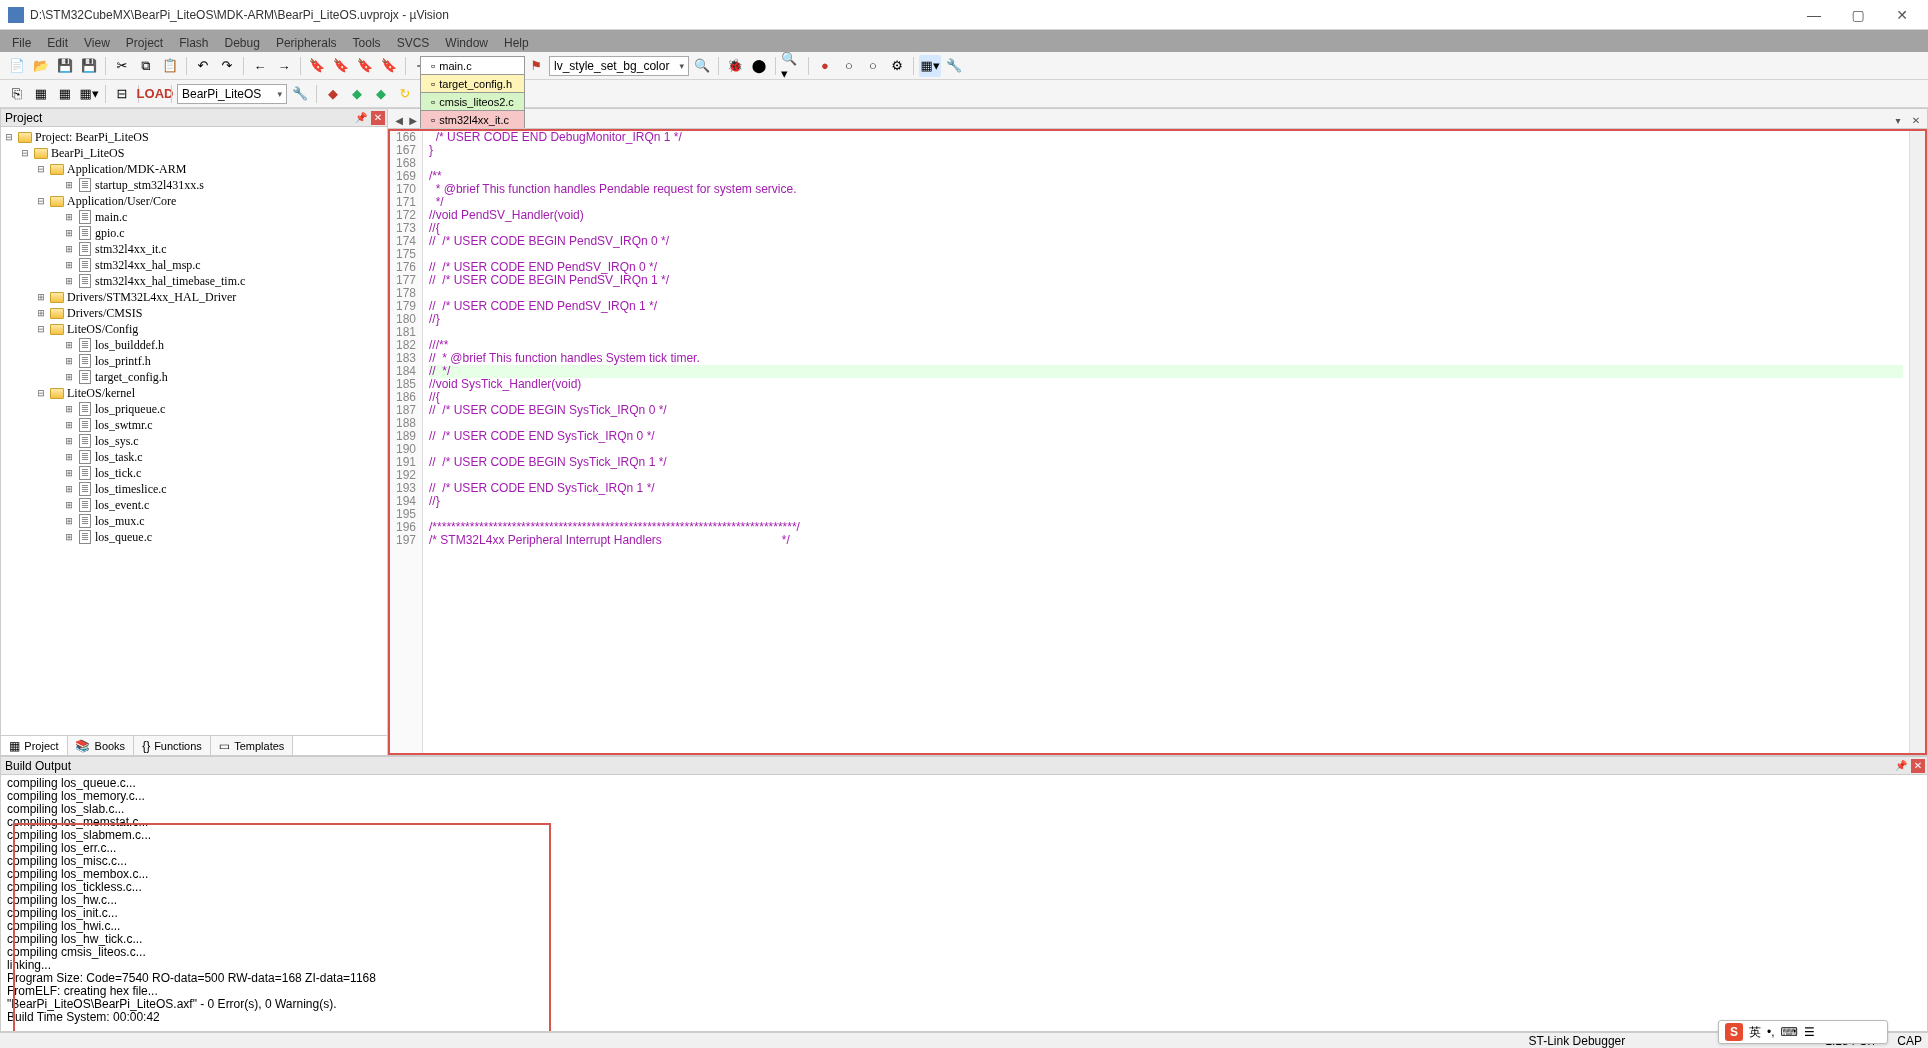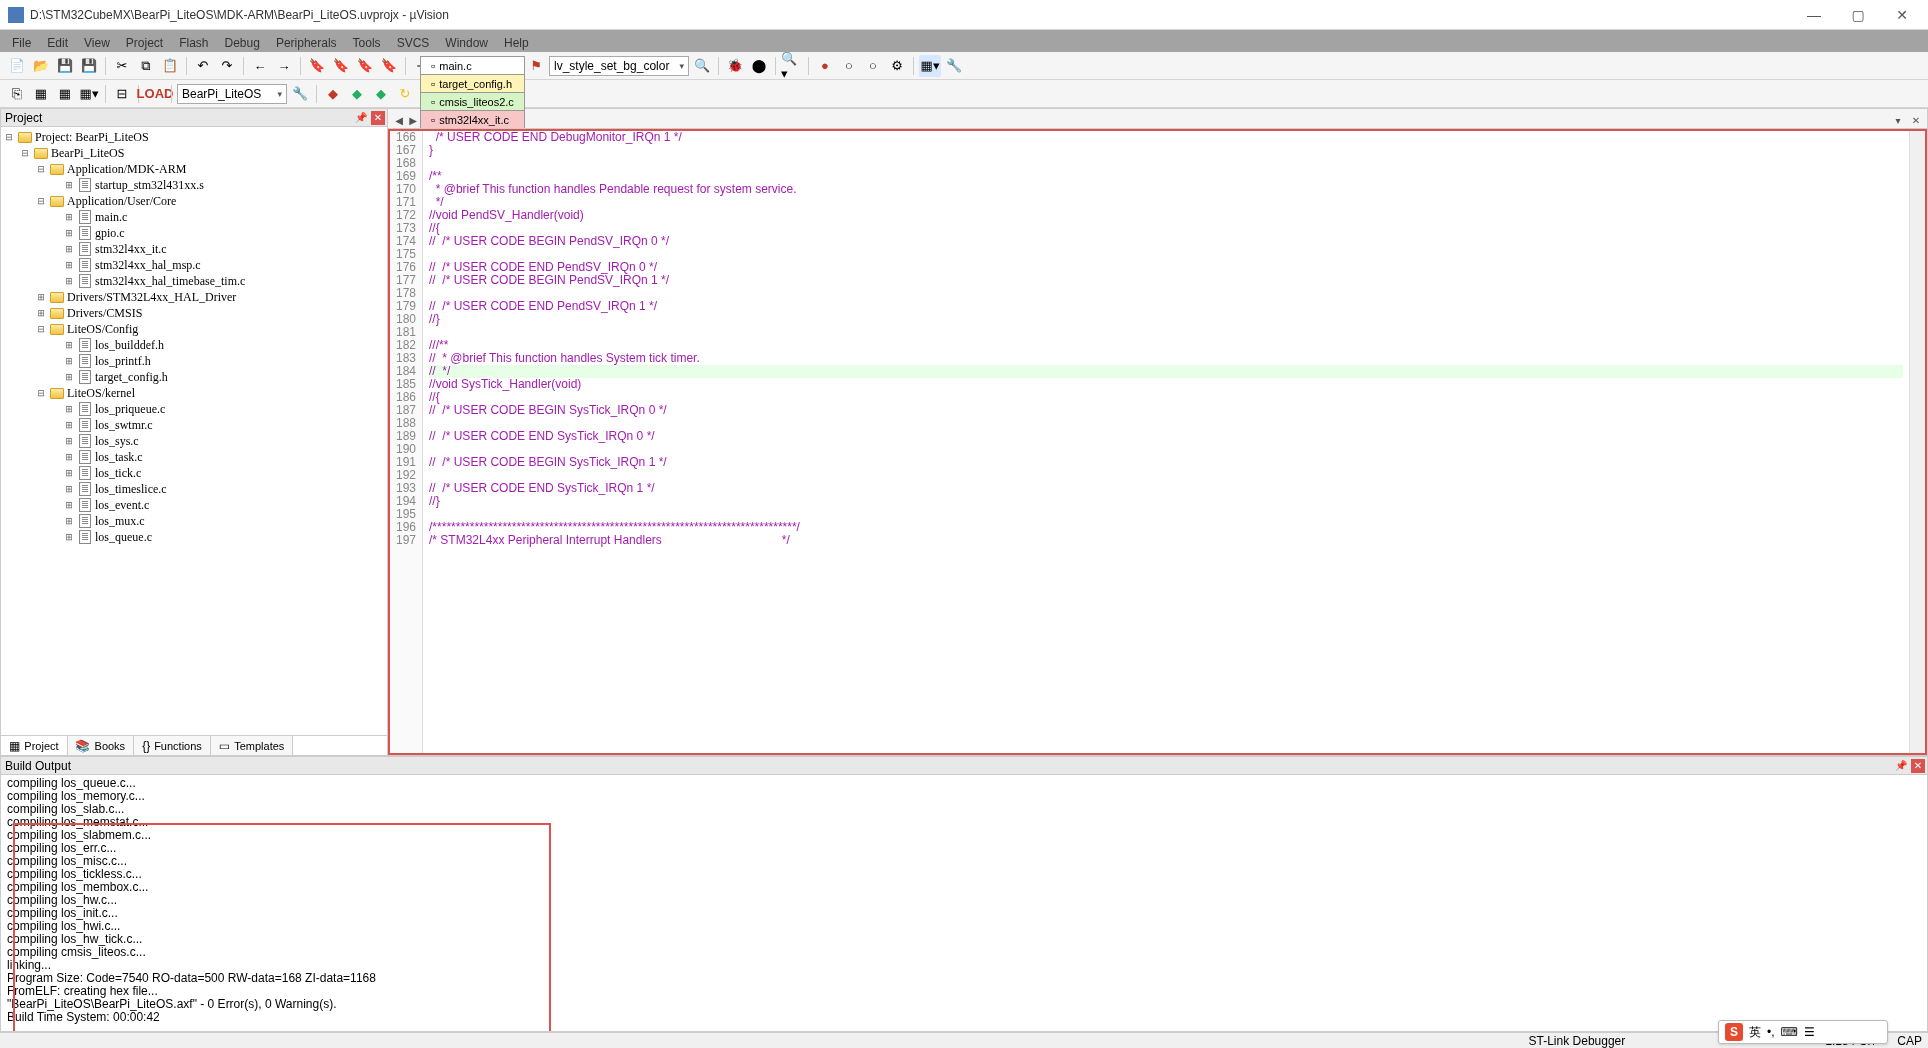--- a/index.html
+++ b/index.html
@@ -454,22 +454,22 @@
   </div>
   <div class="output-text" id="outtext">
     <div class="output-highlight"></div>
   <div>compiling los_queue.c...</div>
       <div>compiling los_memory.c...</div>
       <div>compiling los_slab.c...</div>
       <div>compiling los_memstat.c...</div>
       <div>compiling los_slabmem.c...</div>
       <div>compiling los_err.c...</div>
       <div>compiling los_misc.c...</div>
+      <div>compiling los_membox.c...</div>
       <div>compiling los_tickless.c...</div>
-      <div>compiling los_membox.c...</div>
       <div>compiling los_hw.c...</div>
       <div>compiling los_init.c...</div>
       <div>compiling los_hwi.c...</div>
       <div>compiling los_hw_tick.c...</div>
       <div>compiling cmsis_liteos.c...</div>
       <div>linking...</div>
       <div>Program Size: Code=7540 RO-data=500 RW-data=168 ZI-data=1168</div>
       <div>FromELF: creating hex file...</div>
       <div>"BearPi_LiteOS\BearPi_LiteOS.axf" - 0 Error(s), 0 Warning(s).</div>
       <div>Build Time System:  00:00:42</div>

